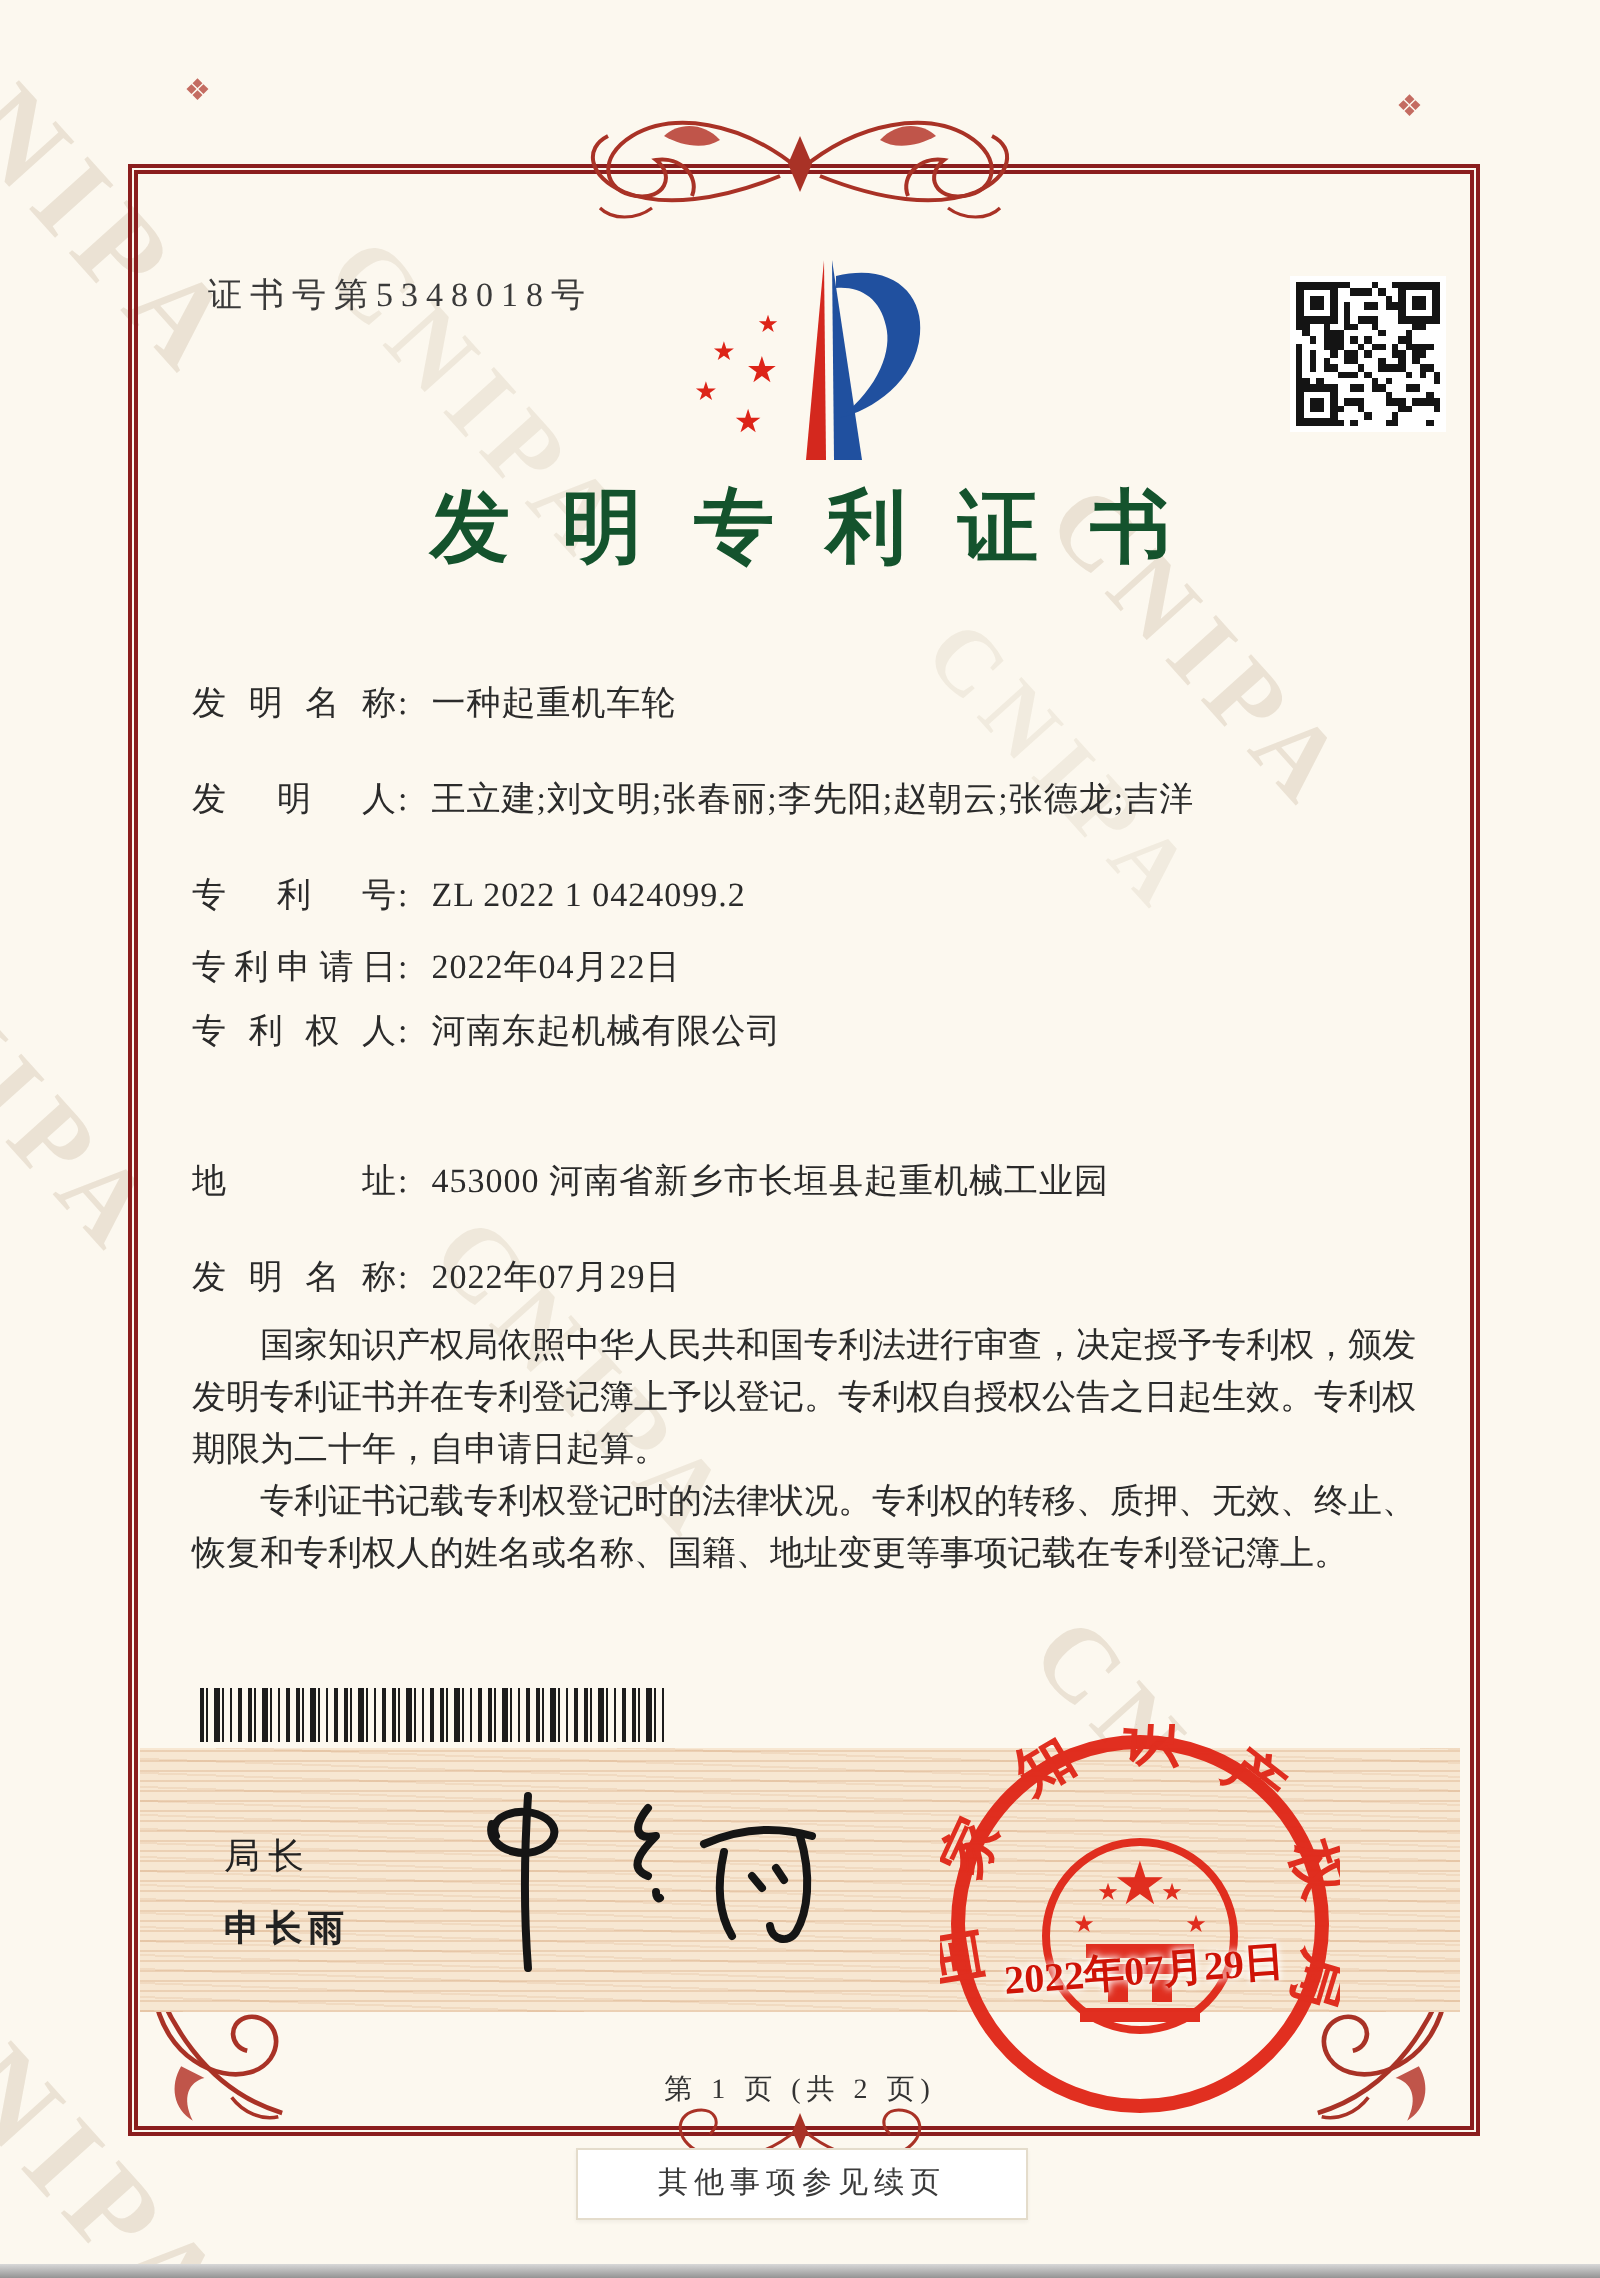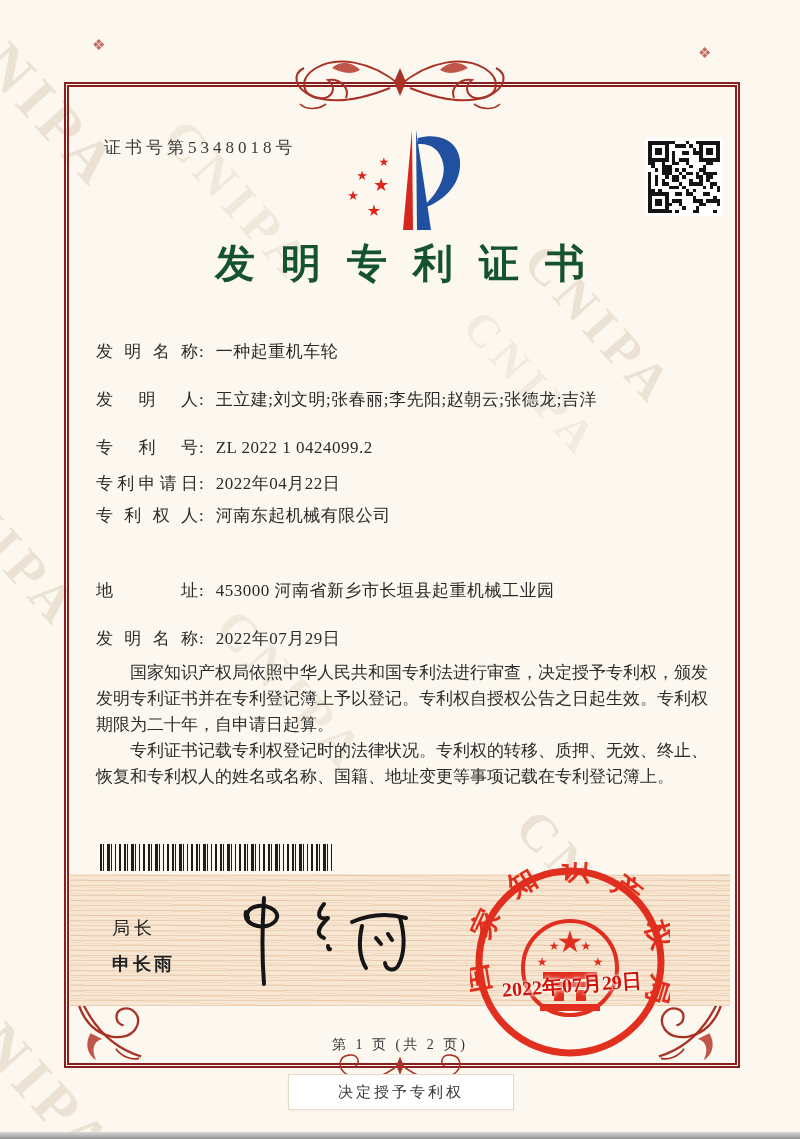--- a/index.html
+++ b/index.html
@@ -712,16 +712,16 @@
       <rect x="-20" y="14" width="40" height="5"></rect>
       <rect x="-16" y="22" width="10" height="11"></rect>
       <rect x="6" y="22" width="10" height="11"></rect>
       <rect x="-30" y="36" width="60" height="7"></rect>
     </g>
   </svg>
   <div class="seal-date">2022年07月29日</div>
 
   <div class="page-info">第 1 页 (共 2 页)</div>
 
-  <div class="note-box">决定授予专利权</div>
+  <div class="note-box">其他事项参见续页</div>
 
   <div class="bottom-edge"></div>
 </div>
 
 </body></html>

